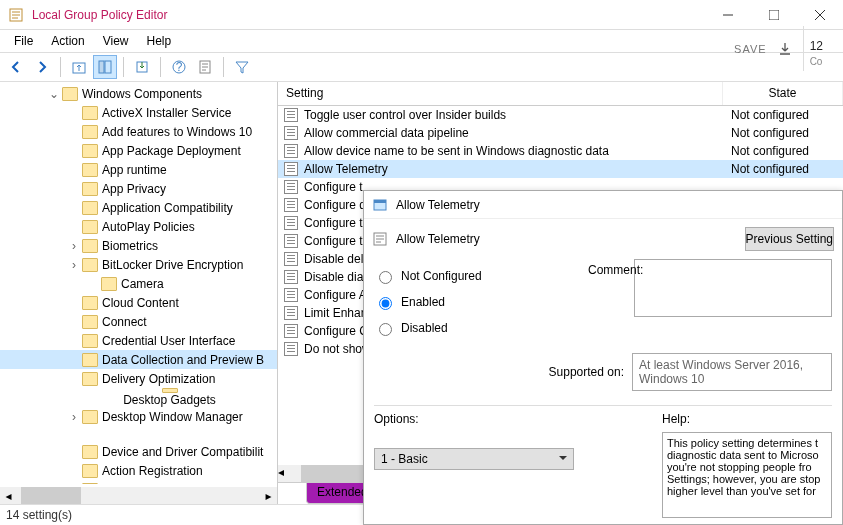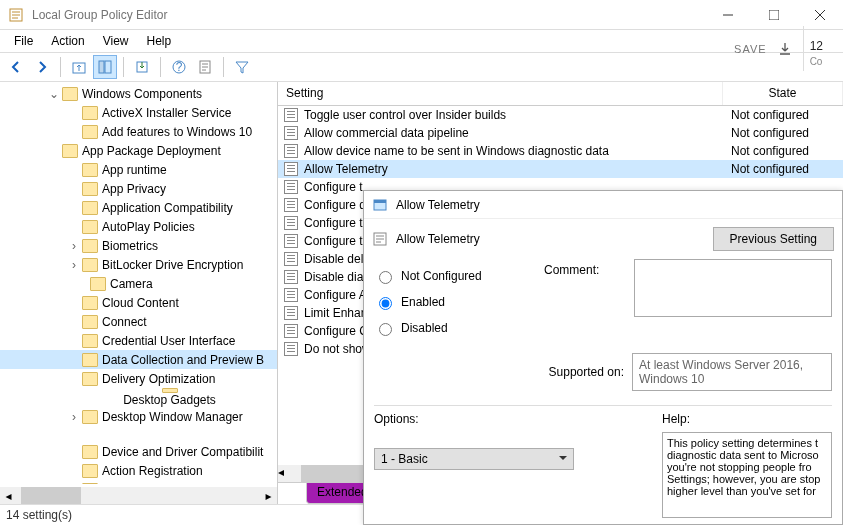--- a/index.html
+++ b/index.html
@@ -1,20 +1,20 @@
 <!DOCTYPE html>
 <html><head>
 <meta charset="utf-8">
 <style>
   * { box-sizing: border-box; font-family: "Segoe UI", Tahoma, sans-serif; font-size: 12px; }
   body { margin: 0; background: #fff; width: 843px; height: 525px; overflow: hidden; position: relative; }
   
   .titlebar { height: 30px; display: flex; align-items: center; border-bottom: 1px solid #ddd; }
   .titlebar .app-icon { width: 16px; height: 16px; margin: 0 8px; }
-  .titlebar .title { flex: 1; color: #737373; }
+  .titlebar .title { flex: 1; color: #be185d; }
   .titlebar .winbtn { width: 46px; height: 30px; display:flex;align-items:center;justify-content:center; color:#333; }
   .menubar { height: 22px; display:flex; align-items:center; gap: 2px; padding: 0 6px; }
   .menubar span { padding: 2px 8px; cursor: default; }
   .toolbar { height: 30px; display:flex; align-items:center; border-top:1px solid #ddd;border-bottom:1px solid #ddd; padding: 0 4px; gap:2px;}
   .toolbar .tb { width:24px;height:24px;display:flex;align-items:center;justify-content:center; border:1px solid transparent;}
   .toolbar .sep{width:1px;height:20px;background:#ccc;margin:0 4px;}
   .maindivide{display:flex;height:422px;}
   .treepane{width:278px;border-right:1px solid #ccc;overflow:hidden;position:relative;}
   .tree{padding-top:2px;overflow:hidden;height:402px;}
   .tree-row{display:flex;align-items:center;height:19px;white-space:nowrap;}
@@ -45,26 +45,26 @@
   
   .peek{position:absolute;top:26px;right:14px;display:flex;align-items:center;gap:10px;}
   .peek .save{color:#777;font-size:11px;letter-spacing:1px;}
   .peek .num{font-size:22px;color:#222;border-left:1px solid #ddd;padding:4px 6px;}
   .peek .num small{display:block;font-size:10px;color:#888;}
   
   .dlg{position:absolute;left:363px;top:190px;right:0;bottom:0;background:#fff;border:1px solid #aaa;box-shadow:0 0 6px rgba(0,0,0,.15);}
   .dlg .dlg-title{height:28px;display:flex;align-items:center;gap:8px;padding:0 8px;border-bottom:1px solid #eee;}
   .dlg .dlg-row2{height:40px;display:flex;align-items:center;gap:8px;padding:0 8px;}
   .dlg .dlg-row2 .spacer{flex:1;}
-  .dlg .btn{border:1px solid #adadad;background:#e1e1e1;padding:4px 16px;}
+  .dlg .btn{border:1px solid #adadad;background:#e1e1e1;padding:4px 0;}
   .dlg .body{padding:4px 10px 10px 10px;}
   .dlg .radios{float:left;width:160px;}
   .dlg .radios label{display:flex;align-items:center;height:26px;gap:6px;}
   .dlg .right-col{margin-left:170px;}
-  .dlg .comment-lbl{display:inline-block;width:auto;}
+  .dlg .comment-lbl{display:inline-block;width:auto;margin-left:44px;}
   .dlg .comment-box{border:1px solid #aaa;height:58px;margin-left:260px;margin-top:-18px;}
   .dlg .supp{clear:both;padding-top:12px;display:flex;align-items:center;gap:8px;}
   .dlg .supp .supp-lbl{width:250px;text-align:right;}
   .dlg .supp .supp-box{flex:1;border:1px solid #aaa;padding:4px 6px;color:#666;}
   .dlg .sep2{border-top:1px solid #ddd;margin:14px 0 6px;}
   .dlg .lower{display:flex;gap:10px;}
   .dlg .opts{flex:1;}
   .dlg .opts .opt-select{margin-top:22px;width:200px;border:1px solid #adadad;background:#e1e1e1;padding:3px 20px 3px 6px;position:relative;}
   .dlg .opts .opt-select::after{content:"";position:absolute;right:6px;top:7px;border:4px solid transparent;border-top-color:#333;}
   .dlg .help{width:170px;}
@@ -180,21 +180,21 @@
         <div class="tree-row" style="padding-left: 66px;">
           <span class="twisty"></span>
           <span class="folder-icon"></span>
           <span class="tree-label">ActiveX Installer Service</span>
         </div>
         <div class="tree-row" style="padding-left: 66px;">
           <span class="twisty"></span>
           <span class="folder-icon"></span>
           <span class="tree-label">Add features to Windows 10</span>
         </div>
-        <div class="tree-row" style="padding-left: 46px;">
+        <div class="tree-row" style="padding-left: 66px;">
           <span class="twisty"></span>
           <span class="folder-icon"></span>
           <span class="tree-label">App Package Deployment</span>
         </div>
         <div class="tree-row" style="padding-left: 66px;">
           <span class="twisty"></span>
           <span class="folder-icon"></span>
           <span class="tree-label">App runtime</span>
         </div>
         <div class="tree-row" style="padding-left: 66px;">
@@ -215,21 +215,21 @@
         <div class="tree-row" style="padding-left: 66px;">
           <span class="twisty">›</span>
           <span class="folder-icon"></span>
           <span class="tree-label">Biometrics</span>
         </div>
         <div class="tree-row" style="padding-left: 66px;">
           <span class="twisty">›</span>
           <span class="folder-icon"></span>
           <span class="tree-label">BitLocker Drive Encryption</span>
         </div>
-        <div class="tree-row" style="padding-left: 74px;">
+        <div class="tree-row" style="padding-left: 74px; margin-left: 11px;">
           <span class="twisty"></span>
           <span class="folder-icon"></span>
           <span class="tree-label">Camera</span>
         </div>
         <div class="tree-row" style="padding-left: 66px;">
           <span class="twisty"></span>
           <span class="folder-icon"></span>
           <span class="tree-label">Cloud Content</span>
         </div>
         <div class="tree-row" style="padding-left: 66px;">

